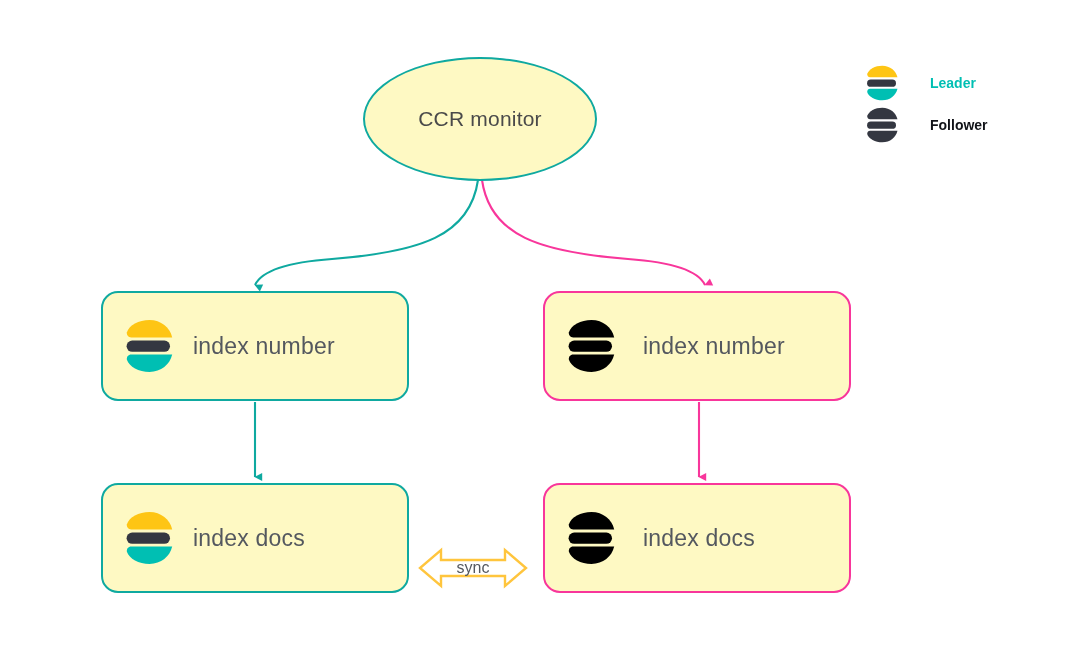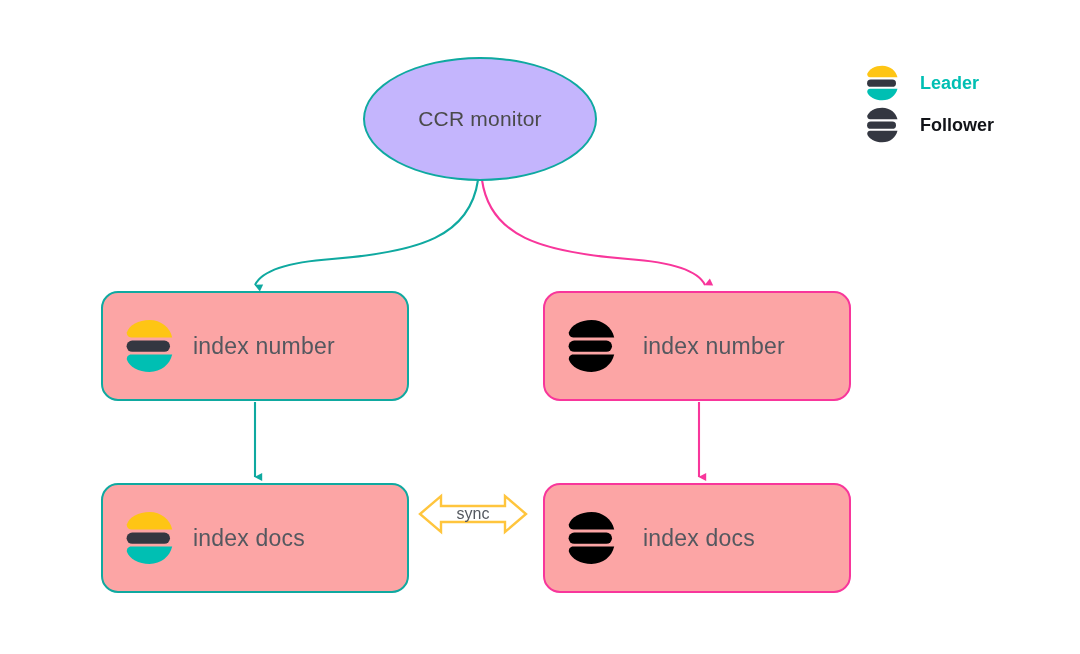--- a/index.html
+++ b/index.html
@@ -26,39 +26,39 @@
 
   
   .ellipse-node {
     position: absolute;
     left: 363px;
     top: 57px;
     width: 234px;
     height: 124px;
     border: 2px solid #0FA9A0;
     border-radius: 50%;
-    background: #c4b5fd;
+    background: #fef9c3;
     display: flex;
     align-items: center;
     justify-content: center;
     box-sizing: border-box;
   }
   .ellipse-label {
     font-size: 21px;
     color: #4a4a4a;
     letter-spacing: .2px;
   }
 
   
   .node-box {
     position: absolute;
     width: 308px;
     height: 110px;
     border-radius: 17px;
-    background: #fca5a5;
+    background: #fef9c3;
     box-sizing: border-box;
     display: flex;
     align-items: center;
     padding-left: 22px;
   }
   .node-box.leader  { border: 2px solid #0FA9A0; }
   .node-box.follower{ border: 2px solid #F8369B; }
 
   .box-lnum { left: 101px; top: 291px; }
   .box-rnum { left: 543px; top: 291px; }
@@ -82,36 +82,36 @@
     position: absolute;
     left: 866px;
     top: 62px;
   }
   .legend-row {
     display: flex;
     align-items: center;
     height: 42px;
   }
   .legend-label {
-    font-size: 18px;
+    font-size: 14px;
     font-weight: bold;
-    margin-left: 22px;
+    margin-left: 32px;
     white-space: nowrap;
   }
   .legend-row.leader .legend-label   { color: #00BFB3; }
   .legend-row.follower .legend-label { color: #111318; text-align: center; }
 
   
   .biarrow {
     position: absolute;
     width: 116px;
     height: 56px;
   }
   .biarrow-check { left: 415px; top: 322px; }
-  .biarrow-sync  { left: 415px; top: 486px; }
+  .biarrow-sync  { left: 415px; top: 540px; }
   .biarrow svg { display: block; }
   .biarrow-text {
     position: absolute;
     left: 0; top: 0;
     width: 116px; height: 56px;
     display: flex;
     align-items: center;
     justify-content: center;
     font-size: 16px;
     color: #54585f;

